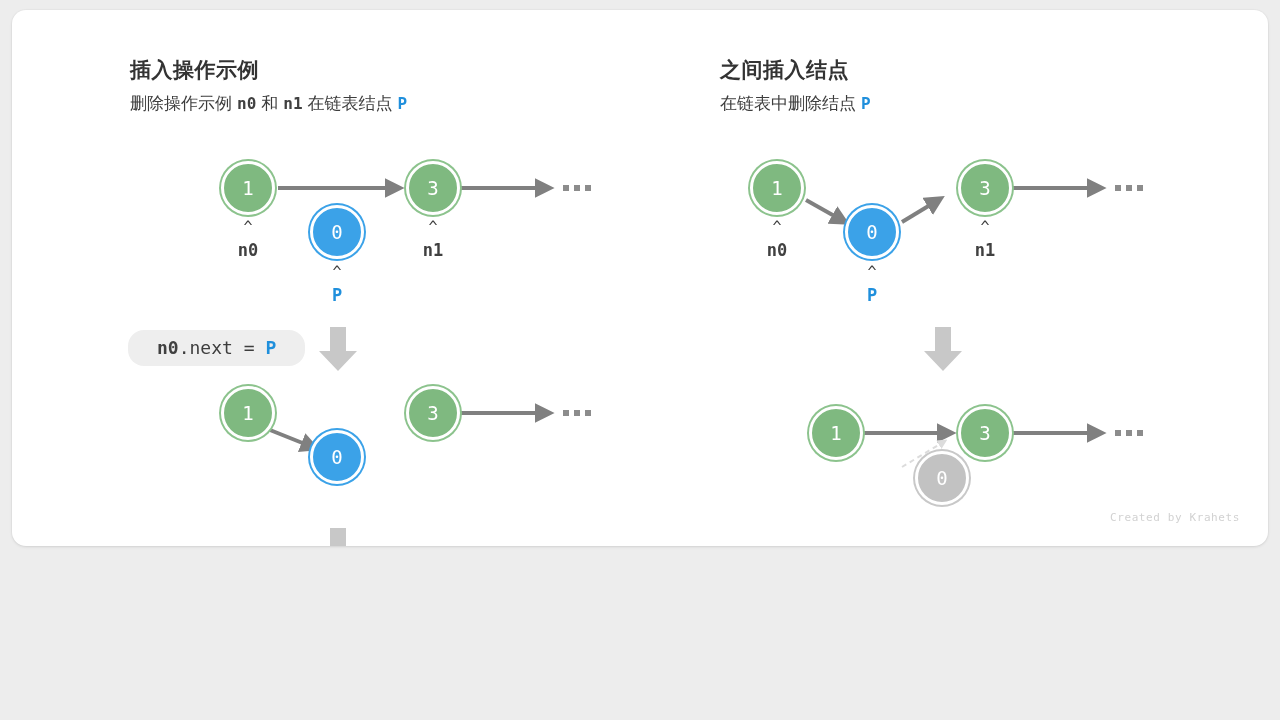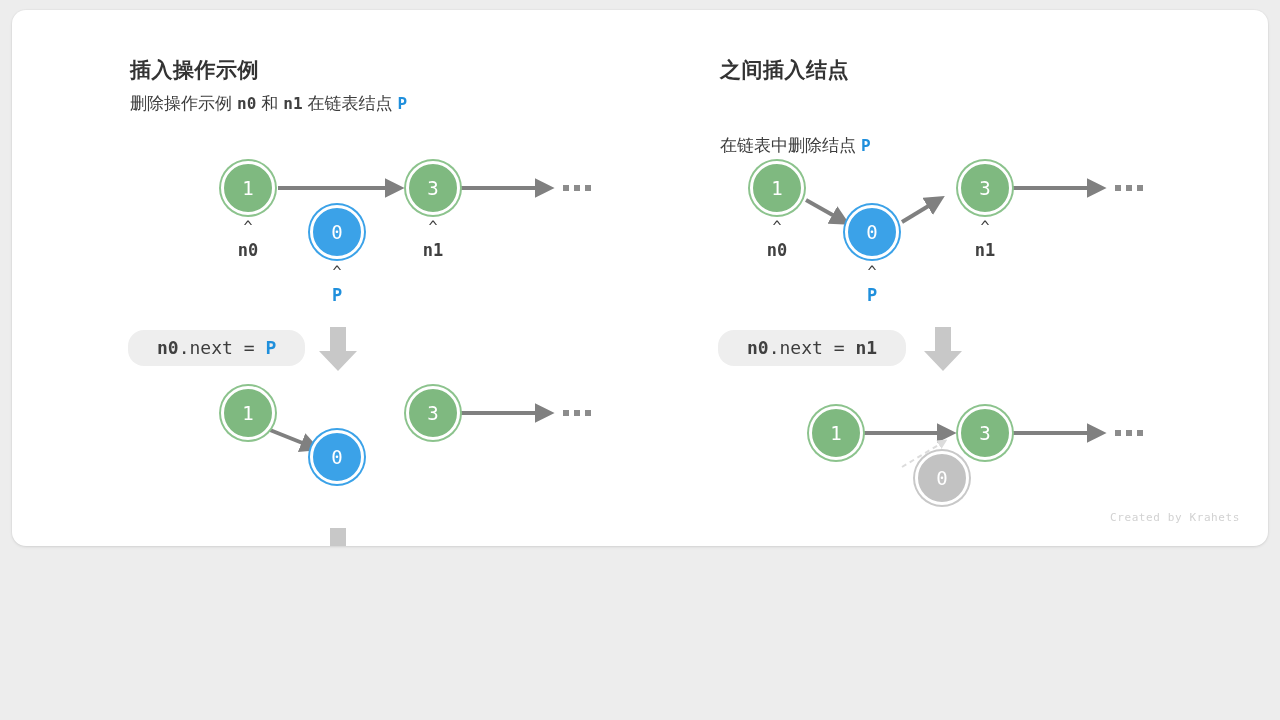--- a/index.html
+++ b/index.html
@@ -260,21 +260,21 @@
 
       <line x1="190" y1="423" x2="311" y2="423" stroke="#808080" stroke-width="4" marker-end="url(#ah2)"></line>
 
       <line x1="262" y1="457" x2="305" y2="431" stroke="#dcdcdc" stroke-width="2" stroke-dasharray="5,4" marker-end="url(#ahl)"></line>
 
       <line x1="373" y1="423" x2="461" y2="423" stroke="#808080" stroke-width="4" marker-end="url(#ah2)"></line>
     </svg>
 
     <div class="panel-title" style="left:80px; top:46px;">之间插入结点</div>
 
-    <div class="panel-subtitle" style="left:80px; top:82px;margin-top:42px;">
+    <div class="panel-subtitle" style="left:80px; top:82px;">
       <span>在链表中删除结点</span><span class="mono blue">P</span>
     </div>
 
     <div class="node green-node" style="left:110px; top:151px;">1</div>
     <div class="node blue-node" style="left:205px; top:195px;">0</div>
     <div class="node green-node" style="left:318px; top:151px;">3</div>
 
     <div class="ptr" style="left:97px; top:210px;">
       <span class="caret">^</span>
       <span class="plabel green">n0</span>
@@ -287,23 +287,20 @@
       <span class="caret">^</span>
       <span class="plabel green">n1</span>
     </div>
 
     <div class="dots" style="left:475px; top:175px;">
       <i></i>
         <i></i>
         <i></i>
     </div>
 
-    <div class="code-chip" style="left:78px; top:320px;">
-      <b class="green">n0</b><span>.next = </span><b class="green">n1</b>
-    </div>
     <svg class="downarrow" style="left:282px; top:315px;" width="42" height="48" viewBox="0 0 42 48">
       <path d="M13,2 L29,2 L29,26 L40,26 L21,46 L2,26 L13,26 Z" fill="#c8c8c8"></path>
     </svg>
 
     <div class="node green-node" style="left:169px; top:396px;">1</div>
     <div class="node gray-node" style="left:275px; top:441px;">0</div>
     <div class="node green-node" style="left:318px; top:396px;">3</div>
     <div class="dots" style="left:475px; top:420px;">
       <i></i>
         <i></i>

